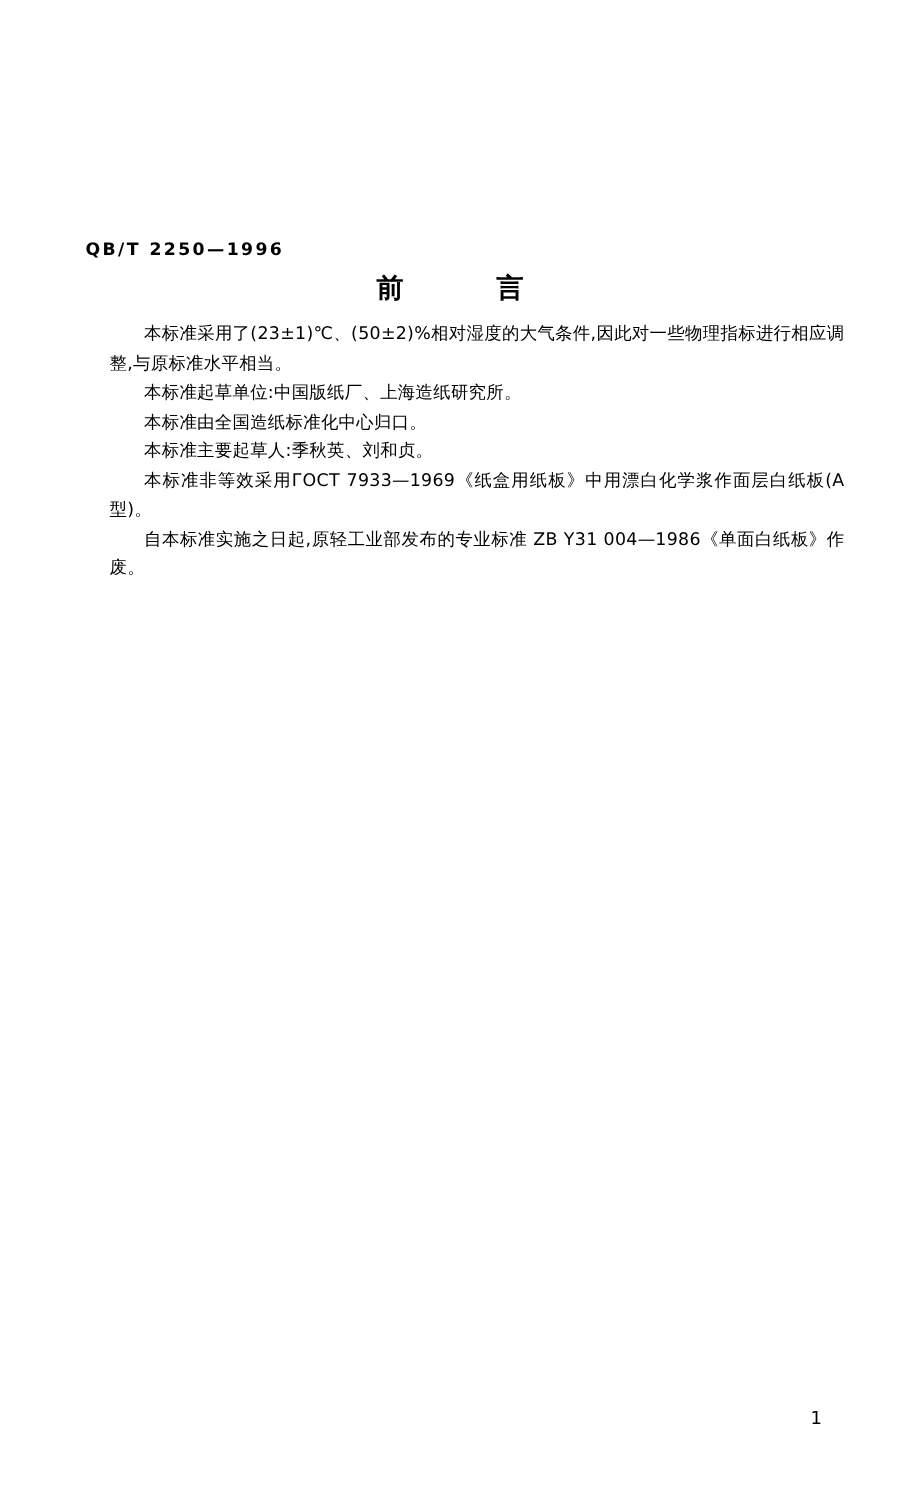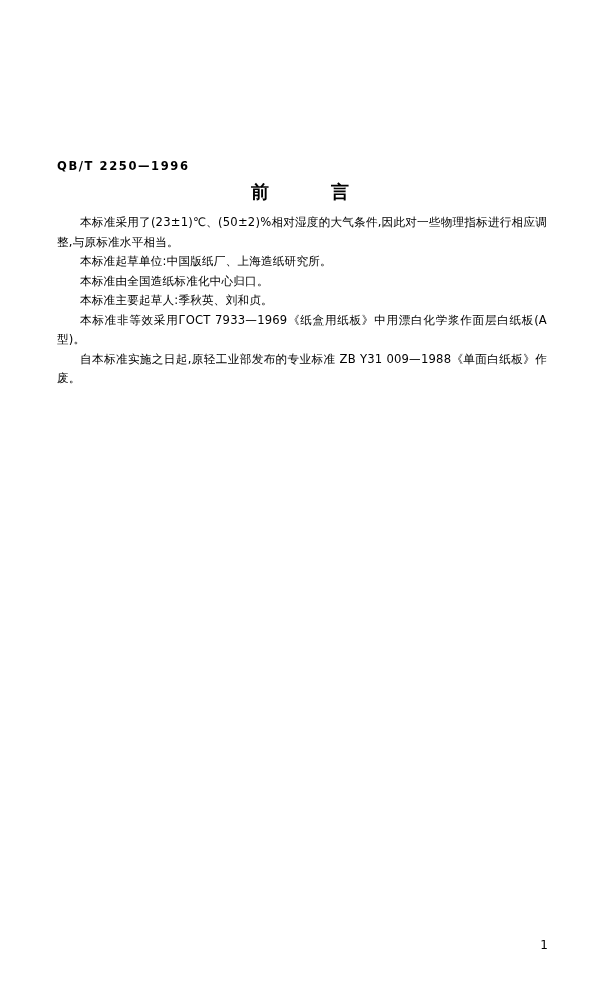--- a/index.html
+++ b/index.html
@@ -47,21 +47,21 @@
     font-family: "DejaVu Sans", "Liberation Sans", sans-serif;
     font-size: 18px;
     font-weight: bold;
     letter-spacing: 22px;
     text-indent: 22px;
   }
 
   
   .body-block {
     position: absolute;
-    left: 57px;
+    left: 73px;
     top: 213px;
     width: 490px;
   }
 
   .para {
     font-family: "DejaVu Sans", "Liberation Sans", sans-serif;
     font-size: 11.6px;
     line-height: 19.5px;
     text-align: justify;
     text-justify: inter-ideograph;
@@ -89,18 +89,18 @@
   <div class="std-number">QB/T 2250—1996</div>
 
   <div class="doc-title">前　言</div>
 
   <div class="body-block">
     <p class="para indent">本标准采用了(23±1)℃、(50±2)%相对湿度的大气条件,因此对一些物理指标进行相应调整,与原标准水平相当。</p>
     <p class="para indent">本标准起草单位:中国版纸厂、上海造纸研究所。</p>
     <p class="para indent">本标准由全国造纸标准化中心归口。</p>
     <p class="para indent">本标准主要起草人:季秋英、刘和贞。</p>
     <p class="para indent">本标准非等效采用ГОСТ 7933—1969《纸盒用纸板》中用漂白化学浆作面层白纸板(A型)。</p>
-    <p class="para indent">自本标准实施之日起,原轻工业部发布的专业标准 ZB Y31 009—1988《单面白纸板》作废。</p>
+    <p class="para indent">自本标准实施之日起,原轻工业部发布的专业标准 ZB Y31 004—1986《单面白纸板》作废。</p>
   </div>
 
   <div class="page-number">1</div>
 
 </div>
 
 </body></html>

